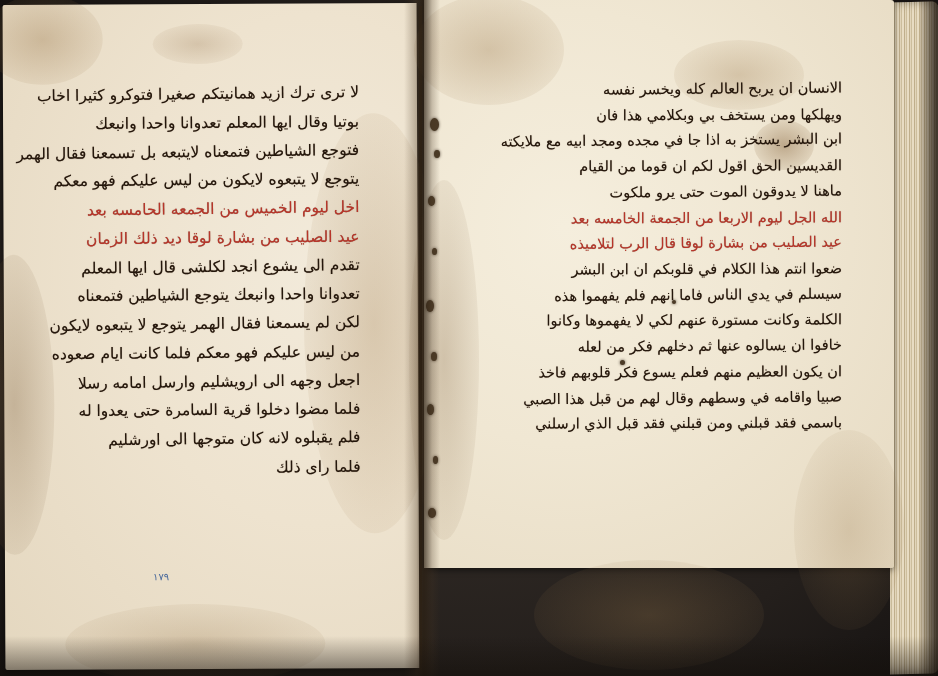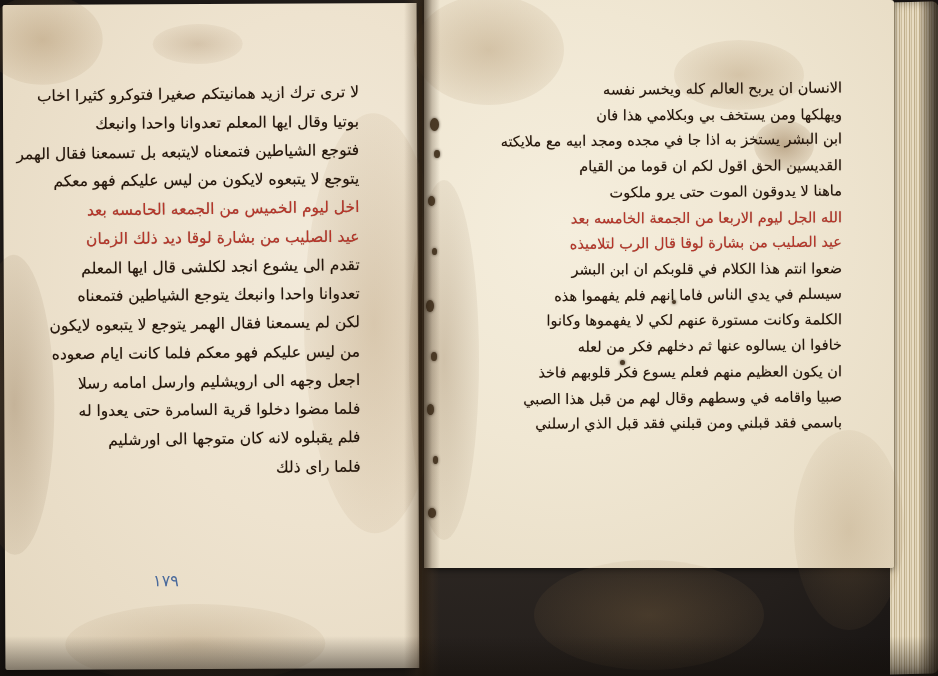--- a/index.html
+++ b/index.html
@@ -154,21 +154,21 @@
   .tb-right .line { font-size: 14.5px; margin-bottom: 10.5px; }
 
   
   .line:nth-child(odd)  { transform: rotate(-0.5deg); }
   .line:nth-child(even) { transform: rotate(-0.25deg); }
 
   
   .folio {
     position: absolute;
     color: #4a6a9c;
-    font-size: 16px;
+    font-size: 10px;
     font-family: "DejaVu Sans", sans-serif;
     letter-spacing: 1px;
   }
   .folio-left  { left: 148px; top: 567px; }
 
   
   .hole {
     position: absolute;
     background: #4b3a26;
     border-radius: 50%;

